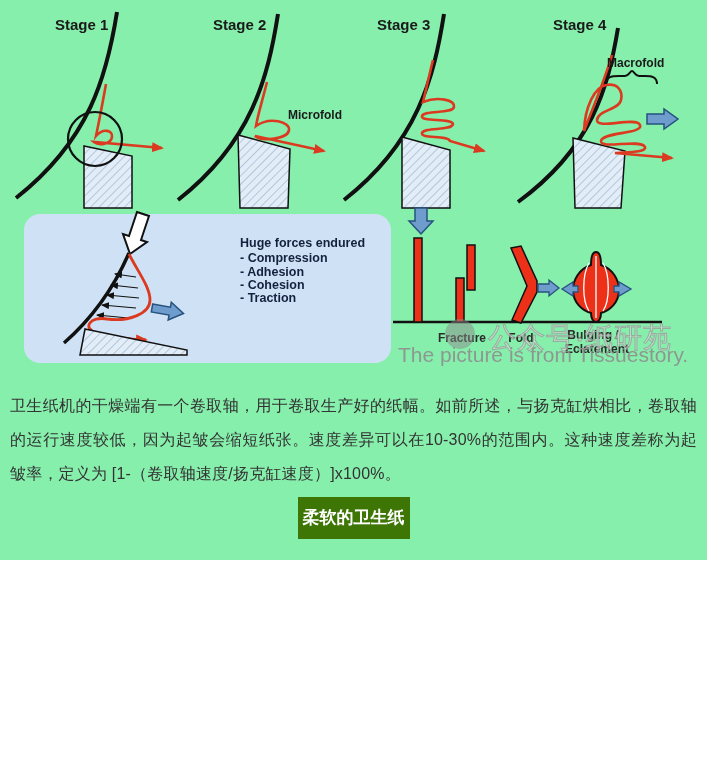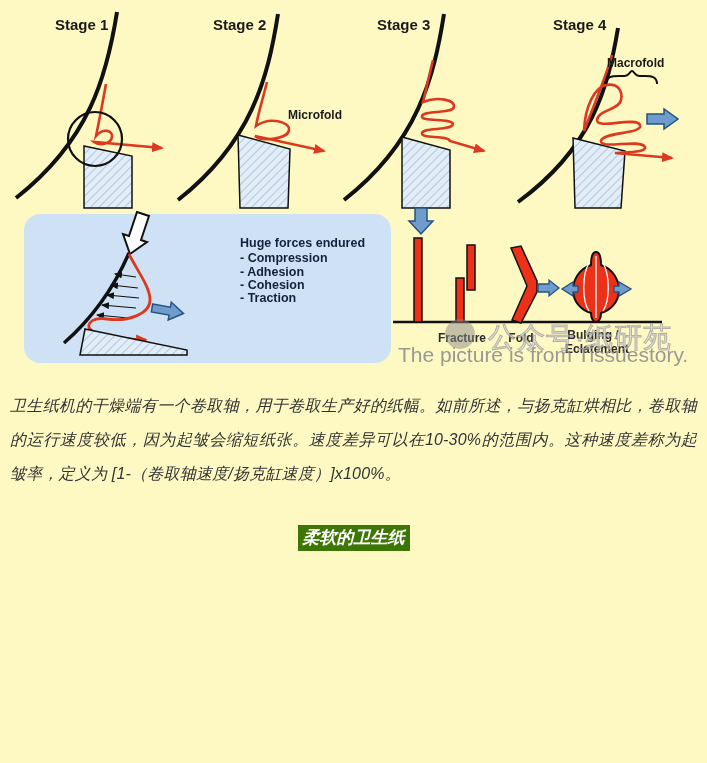--- a/index.html
+++ b/index.html
@@ -1,26 +1,26 @@
 <!DOCTYPE html>
 <html><head>
 <meta charset="utf-8">
 <style>
   html,body{margin:0;padding:0;}
   body{width:707px;background:#fff;font-family:"Liberation Sans","DejaVu Sans",sans-serif;}
-  .page{width:707px;height:763px;background:#fef9c3;overflow:hidden;position:relative;}
+  .page{width:707px;height:560px;background:#86efac;overflow:hidden;position:relative;}
   .figure-wrap{width:707px;height:385px;position:relative;}
   svg{display:block;}
-  .article{padding:0 10px;color:#333;font-style:italic;}
+  .article{padding:0 10px;color:#333;}
   .article p{font-size:16px;line-height:34px;margin:0;text-align:justify;letter-spacing:0.2px;}
   .p1{margin:4px 0 6px !important;}
   .p2{margin:0 0 13px !important;}
   .p3{margin:0 0 21px !important;}
   .heading-row{text-align:center;height:26px;margin:0;}
-  .section-heading{display:inline-block;background:#3e7605;color:#ffffff;font-weight:bold;font-size:17px;line-height:26px;padding:0 5px;margin-top:28px;}
+  .section-heading{display:inline-block;background:#3e7605;color:#ffffff;font-weight:bold;font-size:17px;line-height:26px;padding:8px 5px;}
   .fig-label{font-weight:bold;fill:#1a1a1a;}
 </style>
 </head>
 <body>
 
 <div class="page">
 
   <div class="figure-wrap">
   <svg width="707" height="385" viewBox="0 0 707 385" xmlns="http://www.w3.org/2000/svg">
     <defs>

